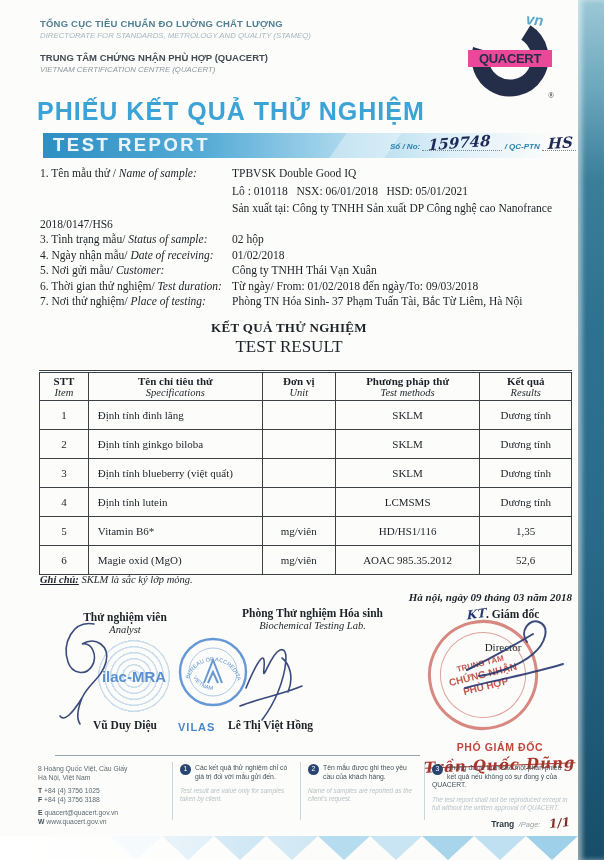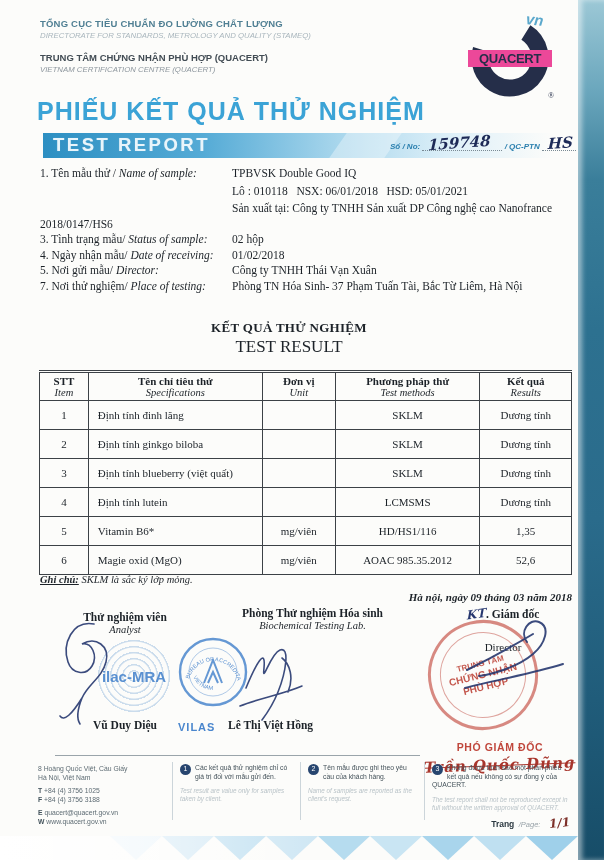--- a/index.html
+++ b/index.html
@@ -164,22 +164,26 @@
     </div>
     <div class="irow">
       <div class="ilab"><span>3. Tình trạng mẫu/</span> <i>Status of sample:</i></div>
       <div class="ival">02 hộp</div>
     </div>
     <div class="irow">
       <div class="ilab"><span>4. Ngày nhận mẫu/</span> <i>Date of receiving:</i></div>
       <div class="ival">01/02/2018</div>
     </div>
     <div class="irow">
-      <div class="ilab"><span>5. Nơi gửi mẫu/</span> <i>Director:</i></div>
+      <div class="ilab"><span>5. Nơi gửi mẫu/</span> <i>Customer:</i></div>
       <div class="ival">Công ty TNHH Thái Vạn Xuân</div>
+    </div>
+    <div class="irow">
+      <div class="ilab"><span>6. Thời gian thử nghiệm/</span> <i>Test duration:</i></div>
+      <div class="ival">Từ ngày/ From: 01/02/2018 đến ngày/To: 09/03/2018</div>
     </div>
     <div class="irow">
       <div class="ilab"><span>7. Nơi thử nghiệm/</span> <i>Place of testing:</i></div>
       <div class="ival">Phòng TN Hóa Sinh- 37 Phạm Tuấn Tài, Bắc Từ Liêm, Hà Nội</div>
     </div>
   </div>
 
   <div class="rhead">
     <div class="vi">KẾT QUẢ THỬ NGHIỆM</div>
     <div class="en">TEST RESULT</div>

